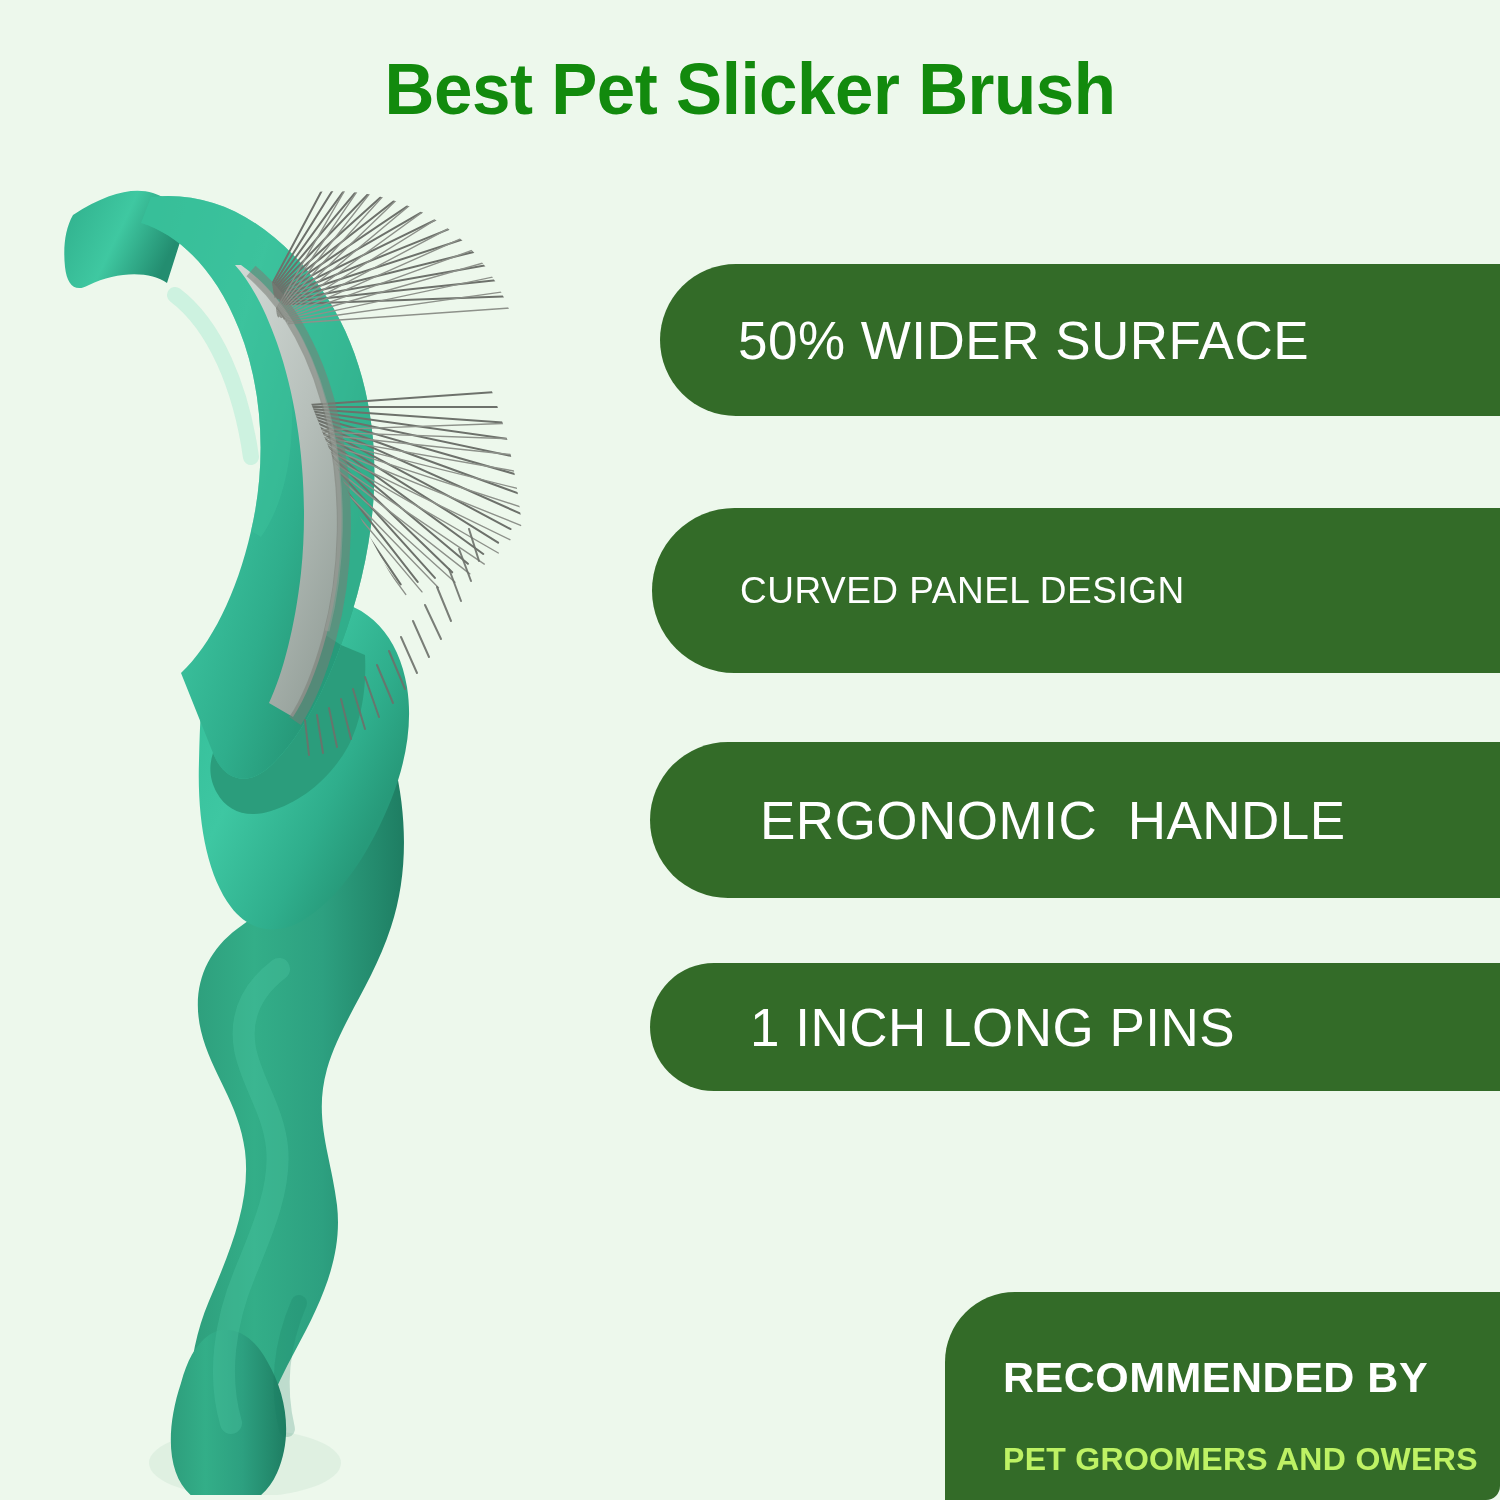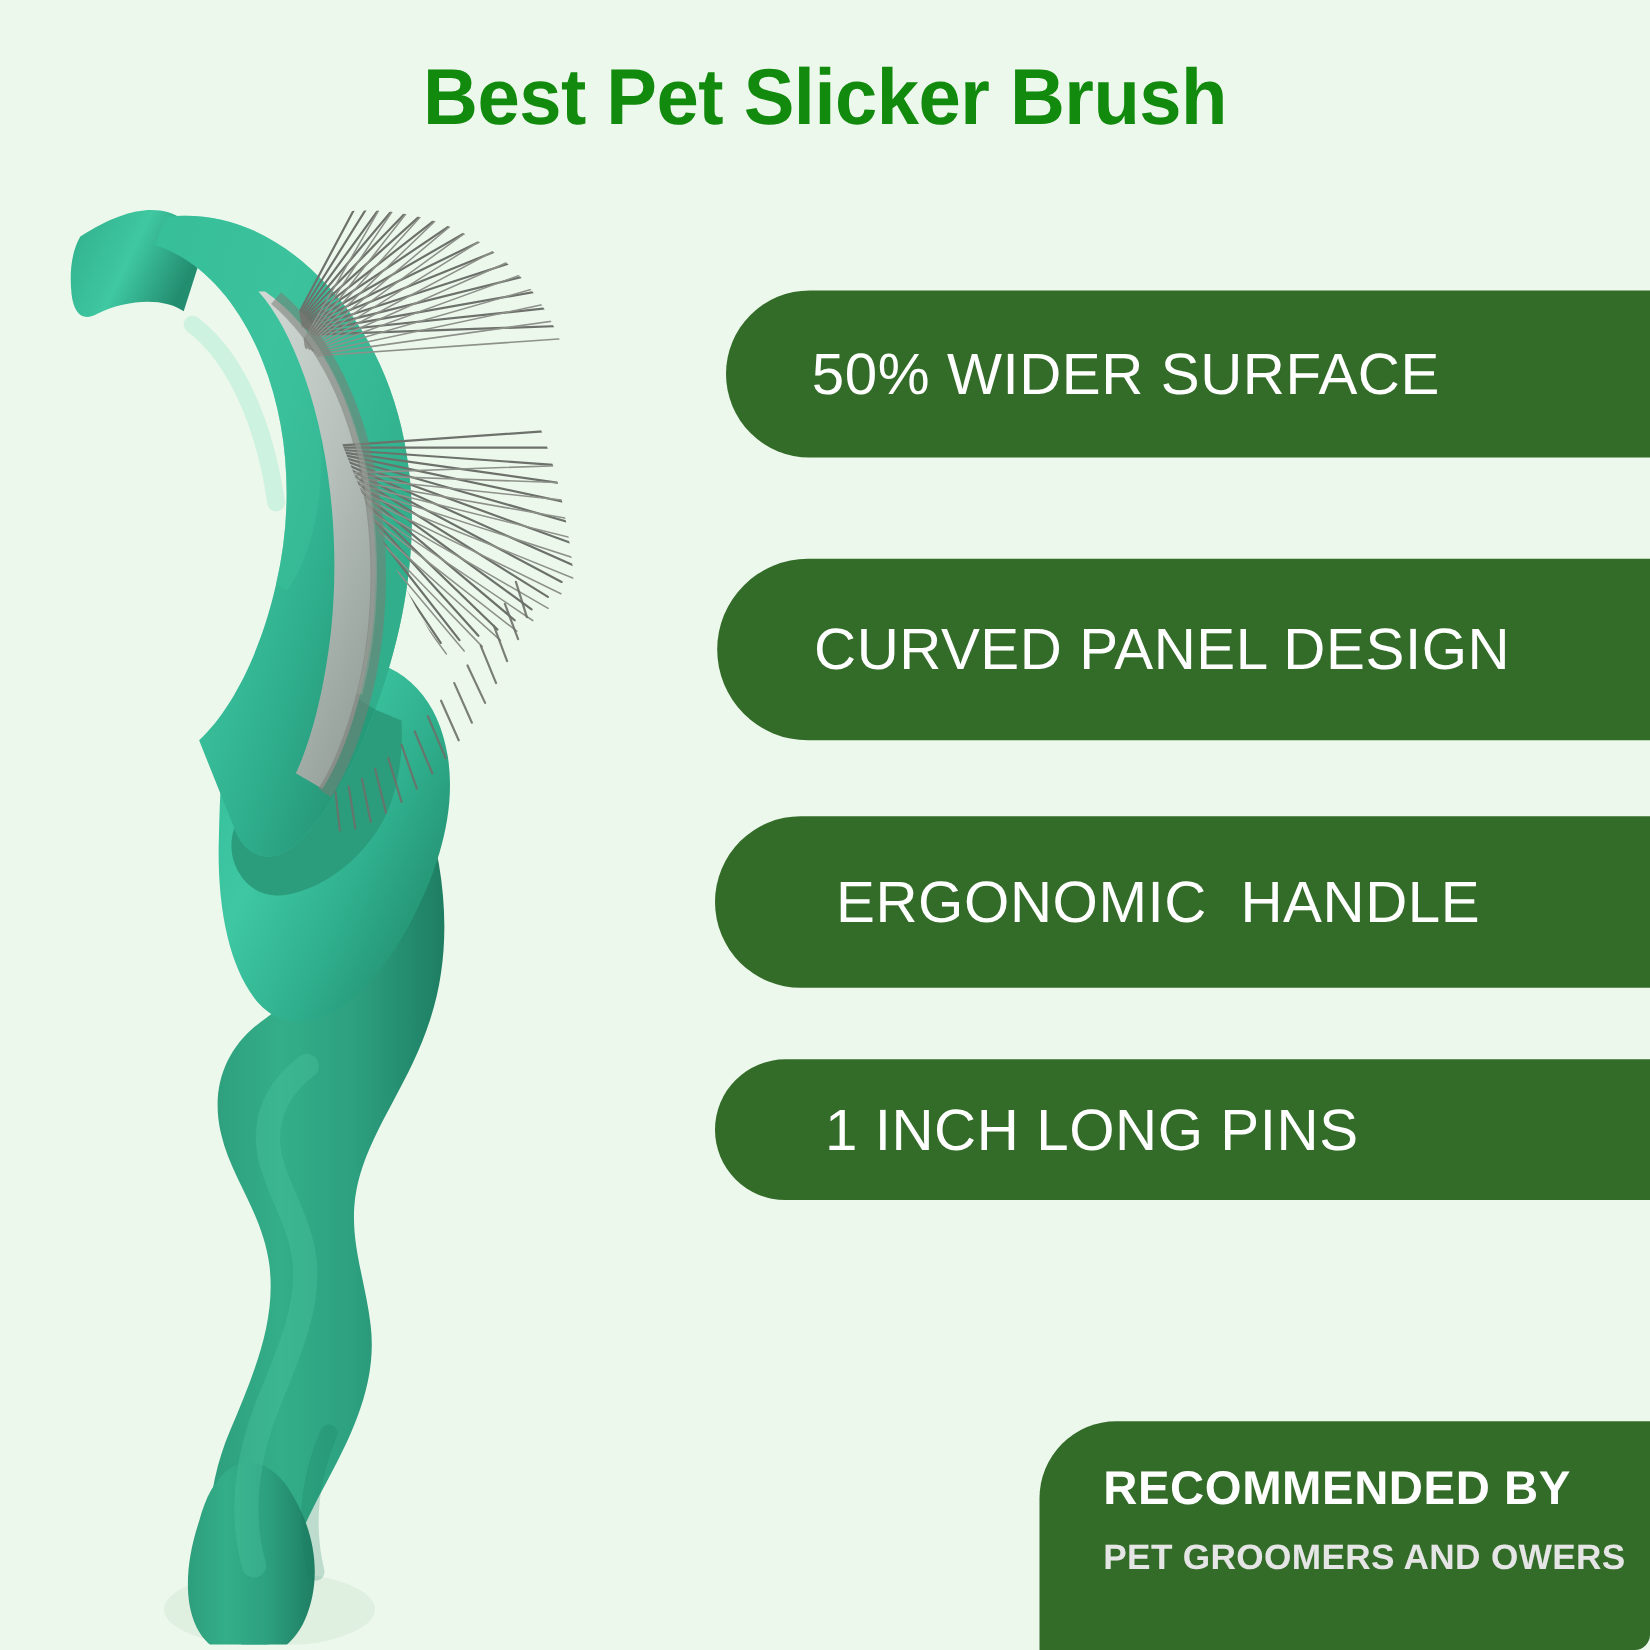--- a/index.html
+++ b/index.html
@@ -64,21 +64,21 @@
   #badge-1 .badge-label { font-size: 53px; letter-spacing: 0.5px; }
 
   #badge-2 {
     left: 652px;
     top: 508px;
     width: 848px;
     height: 165px;
     border-radius: 85px 0 0 85px;
     padding-left: 88px;
   }
-  #badge-2 .badge-label { font-size: 53px; letter-spacing: 0.5px; }
+  #badge-2 .badge-label { font-size: 37px; letter-spacing: 0.5px; }
 
   #badge-3 {
     left: 650px;
     top: 742px;
     width: 850px;
     height: 156px;
     border-radius: 82px 0 0 82px;
     padding-left: 96px;
   }
   #badge-3 .badge-label { font-size: 53px; letter-spacing: 0.5px; white-space: pre; margin-left: 14px; }
@@ -96,38 +96,38 @@
   
   #badge-recommended {
     position: absolute;
     left: 945px;
     top: 1292px;
     width: 555px;
     height: 208px;
     background: #336b28;
     border-radius: 70px 0 0 0;
     box-sizing: border-box;
-    padding: 40px 0 0 58px;
+    padding: 64px 0 0 58px;
   }
   #recommended-title {
     color: #ffffff;
     font-weight: bold;
     font-size: 43px;
     letter-spacing: 0.5px;
     white-space: nowrap;
     line-height: 1;
   }
   #recommended-subtitle {
-    color: #e5e5e5;
+    color: #bef264;
     font-weight: bold;
     font-size: 32px;
     letter-spacing: 0.3px;
     white-space: nowrap;
     line-height: 1;
-    margin-top: 24px;
+    margin-top: 44px;
   }
 
   
   #product-photo {
     position: absolute;
     left: 55px;
     top: 175px;
     width: 500px;
     height: 1320px;
   }

